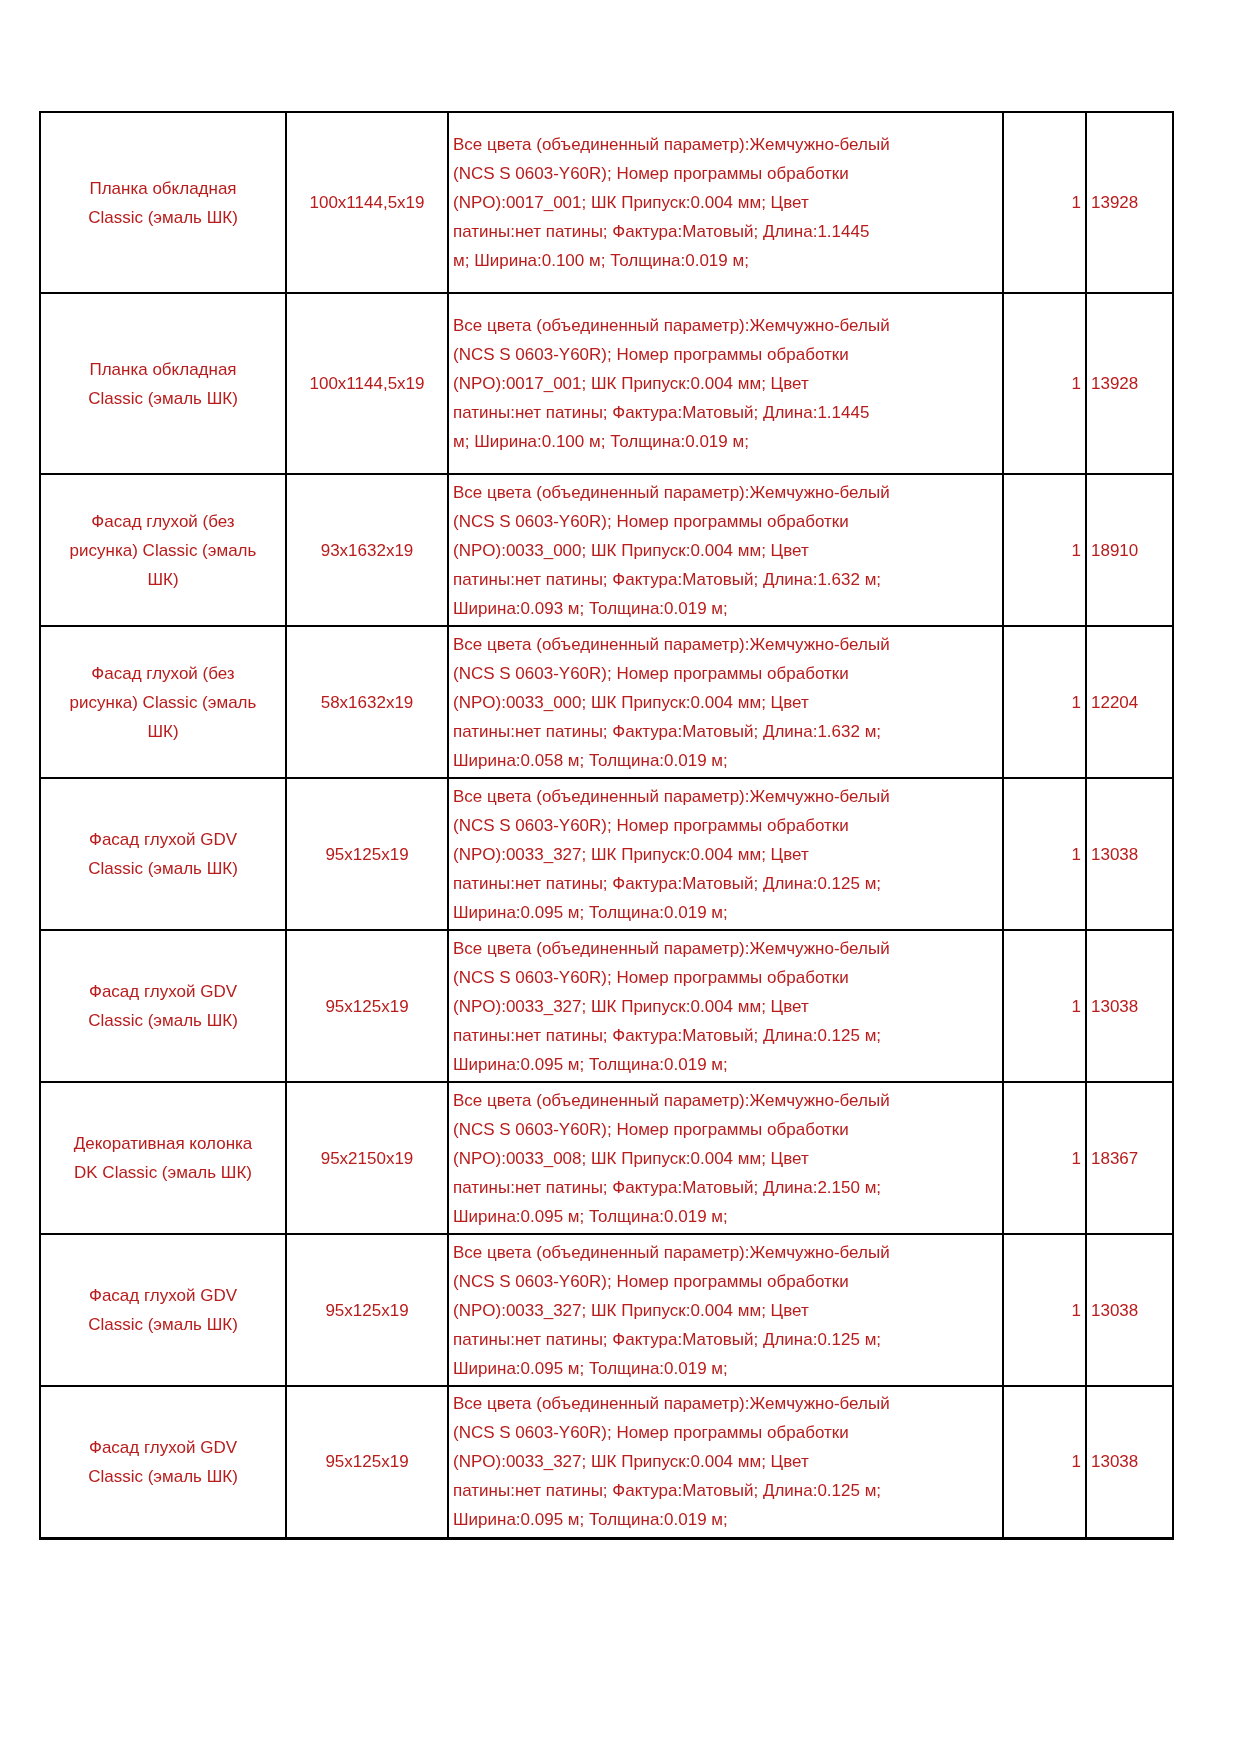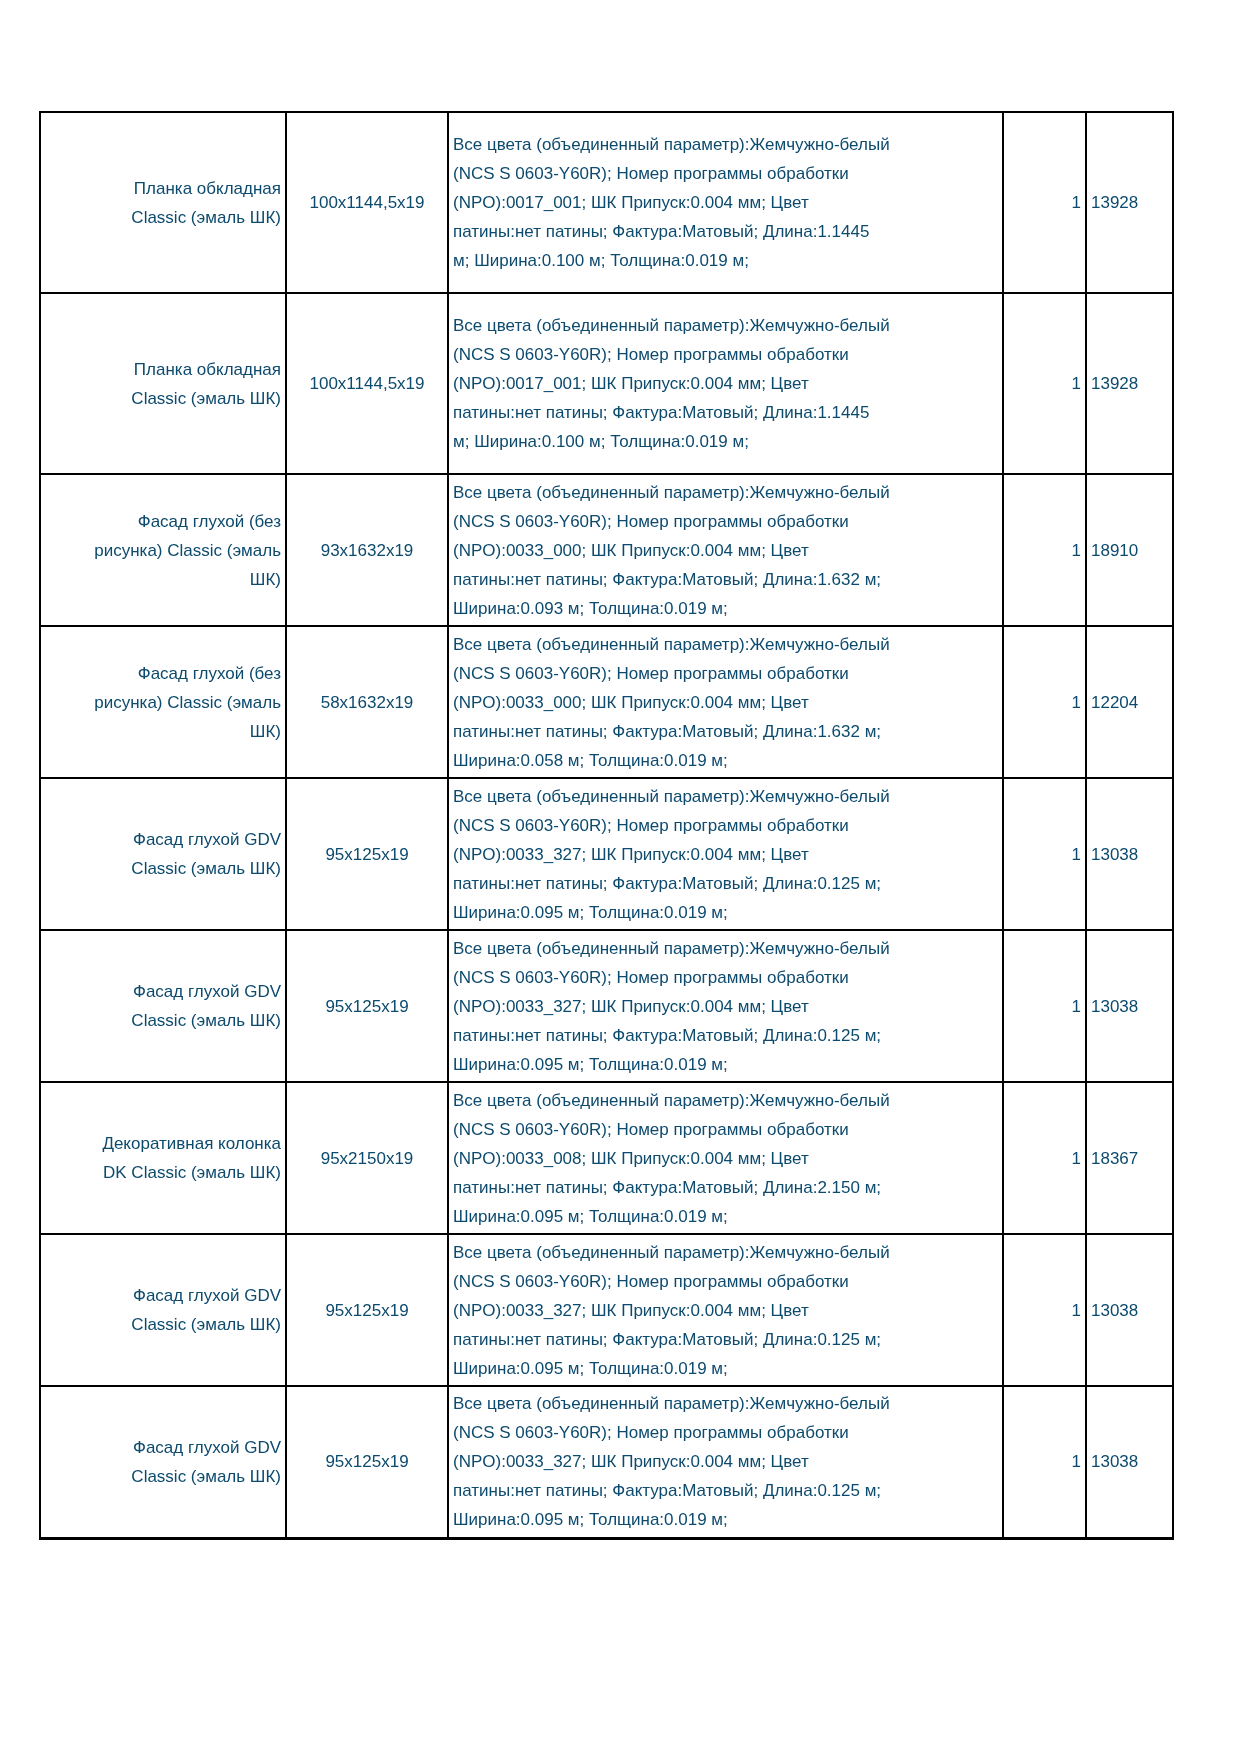--- a/index.html
+++ b/index.html
@@ -24,29 +24,29 @@
     table-layout: fixed;
     width: 1133px;
     border: 2px solid #000000;
     border-bottom-width: 3px;
   }
   table.spec td {
     border: 2px solid #000000;
     font-family: "Liberation Sans", sans-serif;
     font-size: 17px;
     line-height: 29px;
-    color: #0c4a6e;
+    color: #b91c1c;
     vertical-align: middle;
     padding: 0 4px;
     white-space: pre-line;
     overflow: hidden;
   }
   tr.tall { height: 181px; }
   tr.std  { height: 152px; }
-  td.c-name  { text-align: right; }
+  td.c-name  { text-align: center; }
   td.c-size  { text-align: center; }
   td.c-desc  { text-align: left; padding-left: 6px; }
   td.c-qty   { text-align: right; }
   td.c-price { text-align: left; }
 </style>
 </head>
 <body>
 
 <div class="page">
   <div class="table-wrap">

